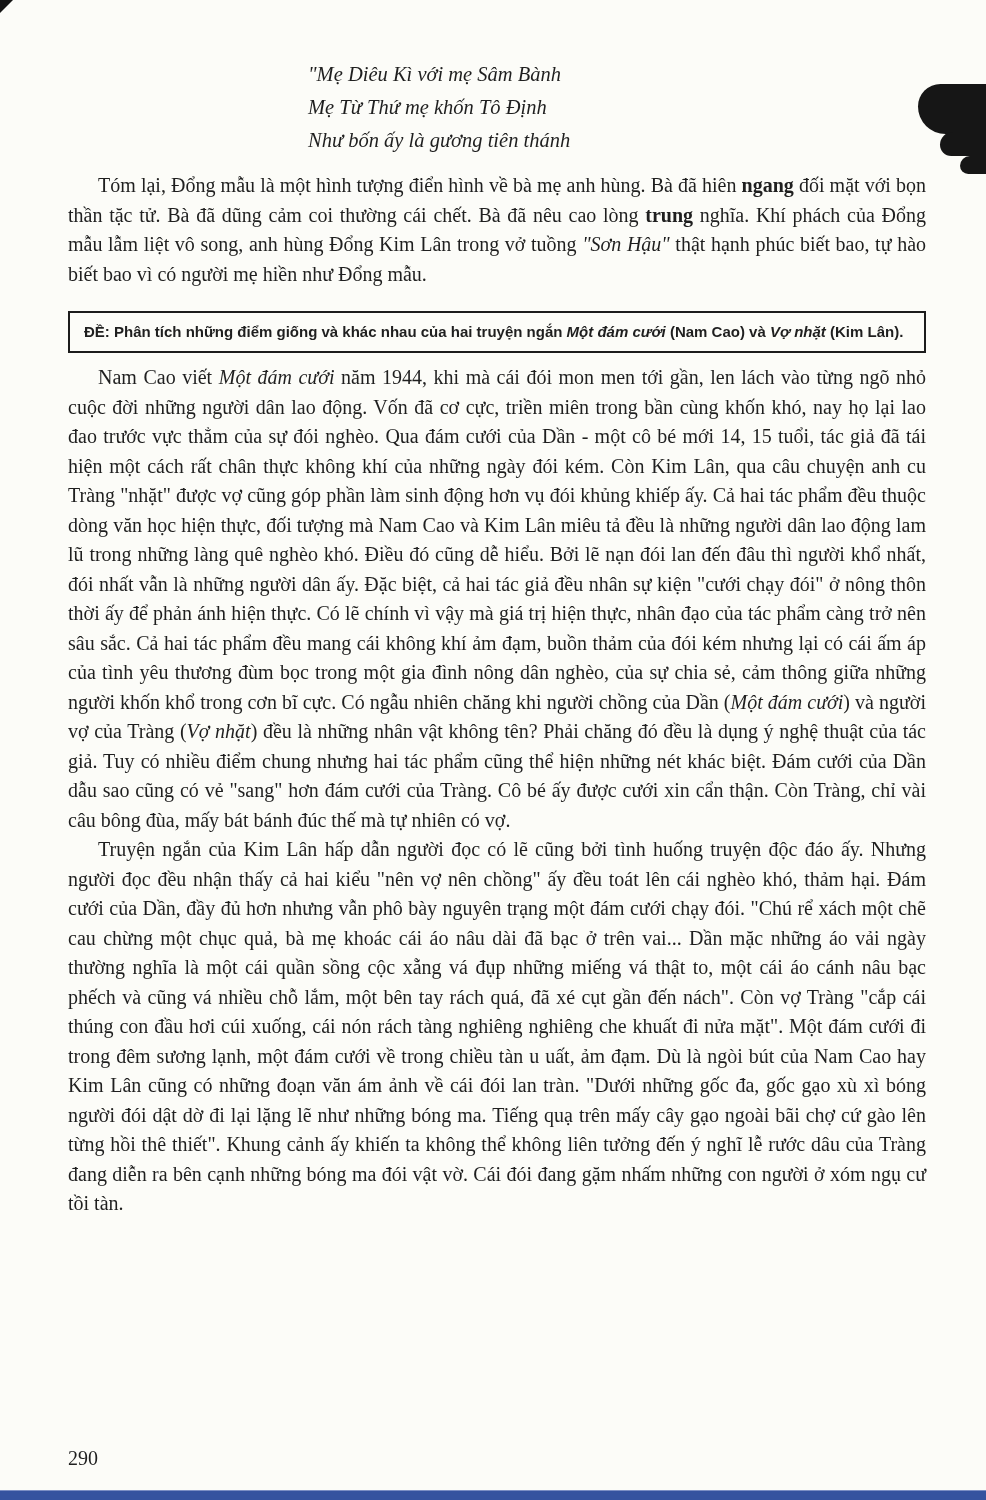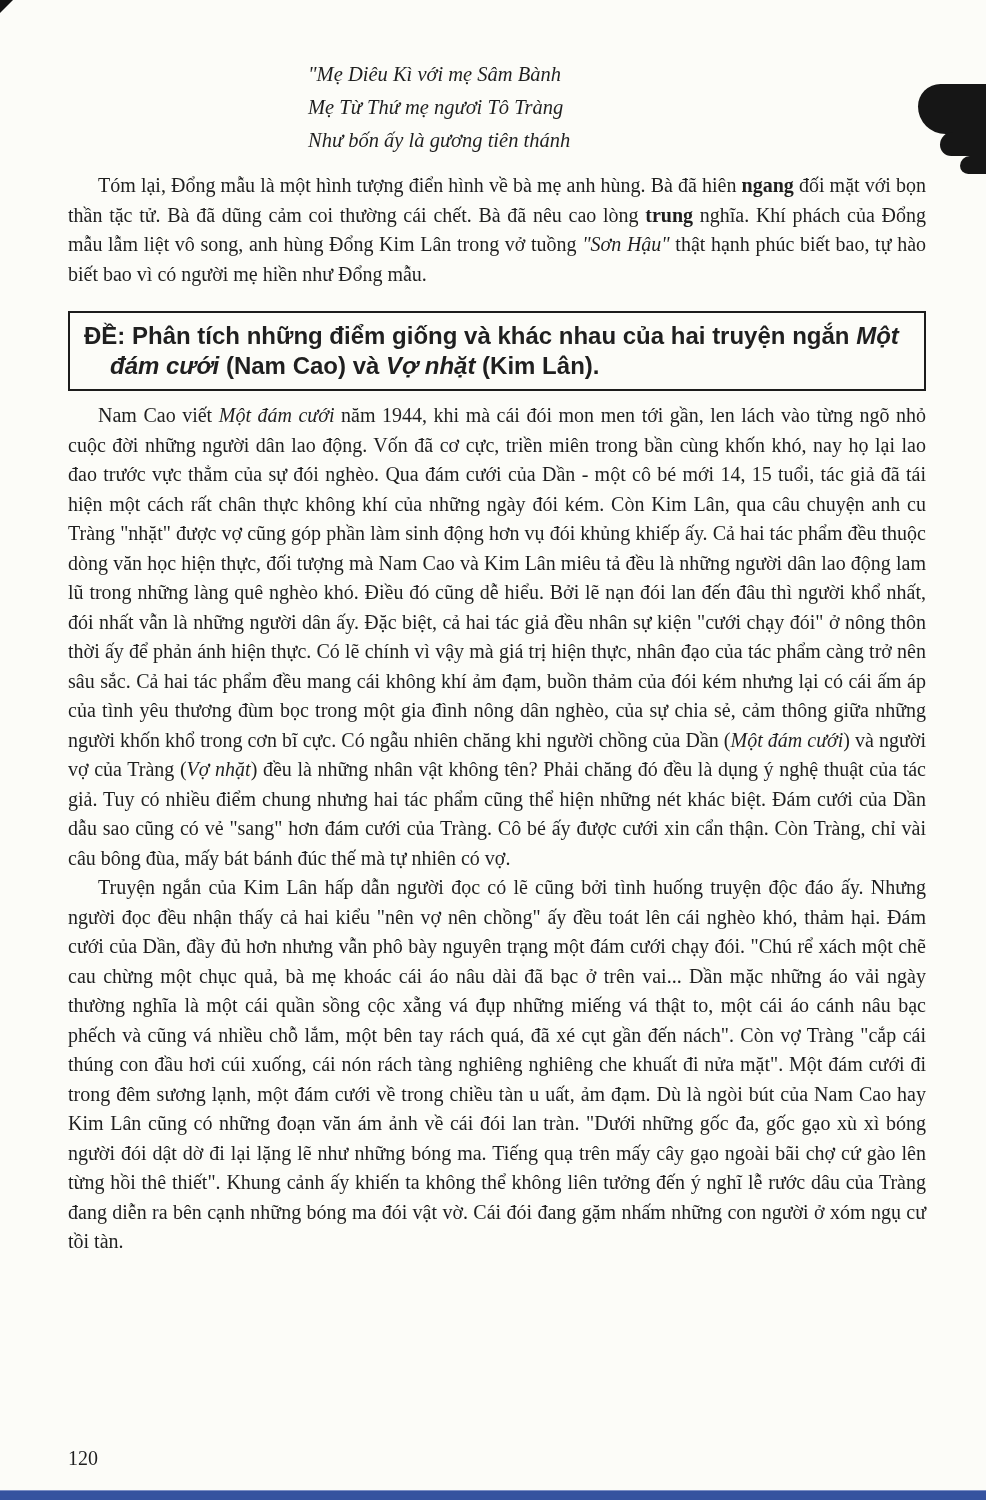--- a/index.html
+++ b/index.html
@@ -33,22 +33,22 @@
   .intro { margin-top: 10px; margin-bottom: 22px; }
 
   .prompt-box {
     border: 2px solid #1c1c1c;
     margin: 6px 0 10px 0;
     padding: 8px 14px;
   }
   .prompt-text {
     font-family: "Liberation Sans", "DejaVu Sans", sans-serif;
     font-weight: bold;
-    font-size: 24px;
-    line-height: 30px;
+    font-size: 15px;
+    line-height: 22px;
     padding-left: 26px;
     text-indent: -26px;
   }
 
   .heading {
     text-align: center;
     font-size: 22.5px;
     font-weight: bold;
     margin: 10px 0 8px 0;
     letter-spacing: 1px;
@@ -87,33 +87,33 @@
 
 <div class="page">
   <div class="artifact a0"></div>
   <div class="artifact a1"></div>
   <div class="artifact a2"></div>
   <div class="artifact a3"></div>
 
   <div class="content">
     <div class="poem">
         <div class="poem-line">"Mẹ Diêu Kì với mẹ Sâm Bành</div>
-        <div class="poem-line">Mẹ Từ Thứ mẹ ngươi Tô Tràng</div>
+        <div class="poem-line">Mẹ Từ Thứ mẹ khốn Tô Định</div>
         <div class="poem-line">Như bốn ấy là gương tiên thánh</div>
       </div>
 
     <p class="para intro"><span>Tóm lại, Đổng mẫu là một hình tượng điển hình về bà mẹ anh hùng. Bà đã hiên </span><span class="seg-b">ngang</span><span> đối mặt với bọn thần tặc tử. Bà đã dũng cảm coi thường cái chết. Bà đã nêu cao lòng </span><span class="seg-b">trung</span><span> nghĩa. Khí phách của Đổng mẫu lẫm liệt vô song, anh hùng Đổng Kim Lân trong vở tuồng </span><span class="seg-i">"Sơn Hậu"</span><span> thật hạnh phúc biết bao, tự hào biết bao vì có người mẹ hiền như Đổng mẫu.</span></p>
 
     <div class="prompt-box">
       <div class="prompt-text"><span>ĐỀ: Phân tích những điểm giống và khác nhau của hai truyện ngắn </span><span class="seg-i">Một đám cưới</span><span> (Nam Cao) và </span><span class="seg-i">Vợ nhặt</span><span> (Kim Lân).</span></div>
     </div>
 
 
     <div id="essay-body">
         <p class="para"><span>Nam Cao viết </span><span class="seg-i">Một đám cưới</span><span> năm 1944, khi mà cái đói mon men tới gần, len lách vào từng ngõ nhỏ cuộc đời những người dân lao động. Vốn đã cơ cực, triền miên trong bần cùng khốn khó, nay họ lại lao đao trước vực thẳm của sự đói nghèo. Qua đám cưới của Dần - một cô bé mới 14, 15 tuổi, tác giả đã tái hiện một cách rất chân thực không khí của những ngày đói kém. Còn Kim Lân, qua câu chuyện anh cu Tràng "nhặt" được vợ cũng góp phần làm sinh động hơn vụ đói khủng khiếp ấy. Cả hai tác phẩm đều thuộc dòng văn học hiện thực, đối tượng mà Nam Cao và Kim Lân miêu tả đều là những người dân lao động lam lũ trong những làng quê nghèo khó. Điều đó cũng dễ hiểu. Bởi lẽ nạn đói lan đến đâu thì người khổ nhất, đói nhất vẫn là những người dân ấy. Đặc biệt, cả hai tác giả đều nhân sự kiện "cưới chạy đói" ở nông thôn thời ấy để phản ánh hiện thực. Có lẽ chính vì vậy mà giá trị hiện thực, nhân đạo của tác phẩm càng trở nên sâu sắc. Cả hai tác phẩm đều mang cái không khí ảm đạm, buồn thảm của đói kém nhưng lại có cái ấm áp của tình yêu thương đùm bọc trong một gia đình nông dân nghèo, của sự chia sẻ, cảm thông giữa những người khốn khổ trong cơn bĩ cực. Có ngẫu nhiên chăng khi người chồng của Dần (</span><span class="seg-i">Một đám cưới</span><span>) và người vợ của Tràng (</span><span class="seg-i">Vợ nhặt</span><span>) đều là những nhân vật không tên? Phải chăng đó đều là dụng ý nghệ thuật của tác giả. Tuy có nhiều điểm chung nhưng hai tác phẩm cũng thể hiện những nét khác biệt. Đám cưới của Dần dẫu sao cũng có vẻ "sang" hơn đám cưới của Tràng. Cô bé ấy được cưới xin cẩn thận. Còn Tràng, chỉ vài câu bông đùa, mấy bát bánh đúc thế mà tự nhiên có vợ.</span></p>
         <p class="para"><span>Truyện ngắn của Kim Lân hấp dẫn người đọc có lẽ cũng bởi tình huống truyện độc đáo ấy. Nhưng người đọc đều nhận thấy cả hai kiểu "nên vợ nên chồng" ấy đều toát lên cái nghèo khó, thảm hại. Đám cưới của Dần, đầy đủ hơn nhưng vẫn phô bày nguyên trạng một đám cưới chạy đói. "Chú rể xách một chẽ cau chừng một chục quả, bà mẹ khoác cái áo nâu dài đã bạc ở trên vai... Dần mặc những áo vải ngày thường nghĩa là một cái quần sồng cộc xẵng vá đụp những miếng vá thật to, một cái áo cánh nâu bạc phếch và cũng vá nhiều chỗ lắm, một bên tay rách quá, đã xé cụt gần đến nách". Còn vợ Tràng "cắp cái thúng con đầu hơi cúi xuống, cái nón rách tàng nghiêng nghiêng che khuất đi nửa mặt". Một đám cưới đi trong đêm sương lạnh, một đám cưới về trong chiều tàn u uất, ảm đạm. Dù là ngòi bút của Nam Cao hay Kim Lân cũng có những đoạn văn ám ảnh về cái đói lan tràn. "Dưới những gốc đa, gốc gạo xù xì bóng người đói dật dờ đi lại lặng lẽ như những bóng ma. Tiếng quạ trên mấy cây gạo ngoài bãi chợ cứ gào lên từng hồi thê thiết". Khung cảnh ấy khiến ta không thể không liên tưởng đến ý nghĩ lễ rước dâu của Tràng đang diễn ra bên cạnh những bóng ma đói vật vờ. Cái đói đang gặm nhấm những con người ở xóm ngụ cư tồi tàn.</span></p>
       </div>
 
-    <div class="page-number">120</div>
+    <div class="page-number">290</div>
   </div>
 
   <div class="footer-bar"></div>
 </div>
 
 </body></html>

